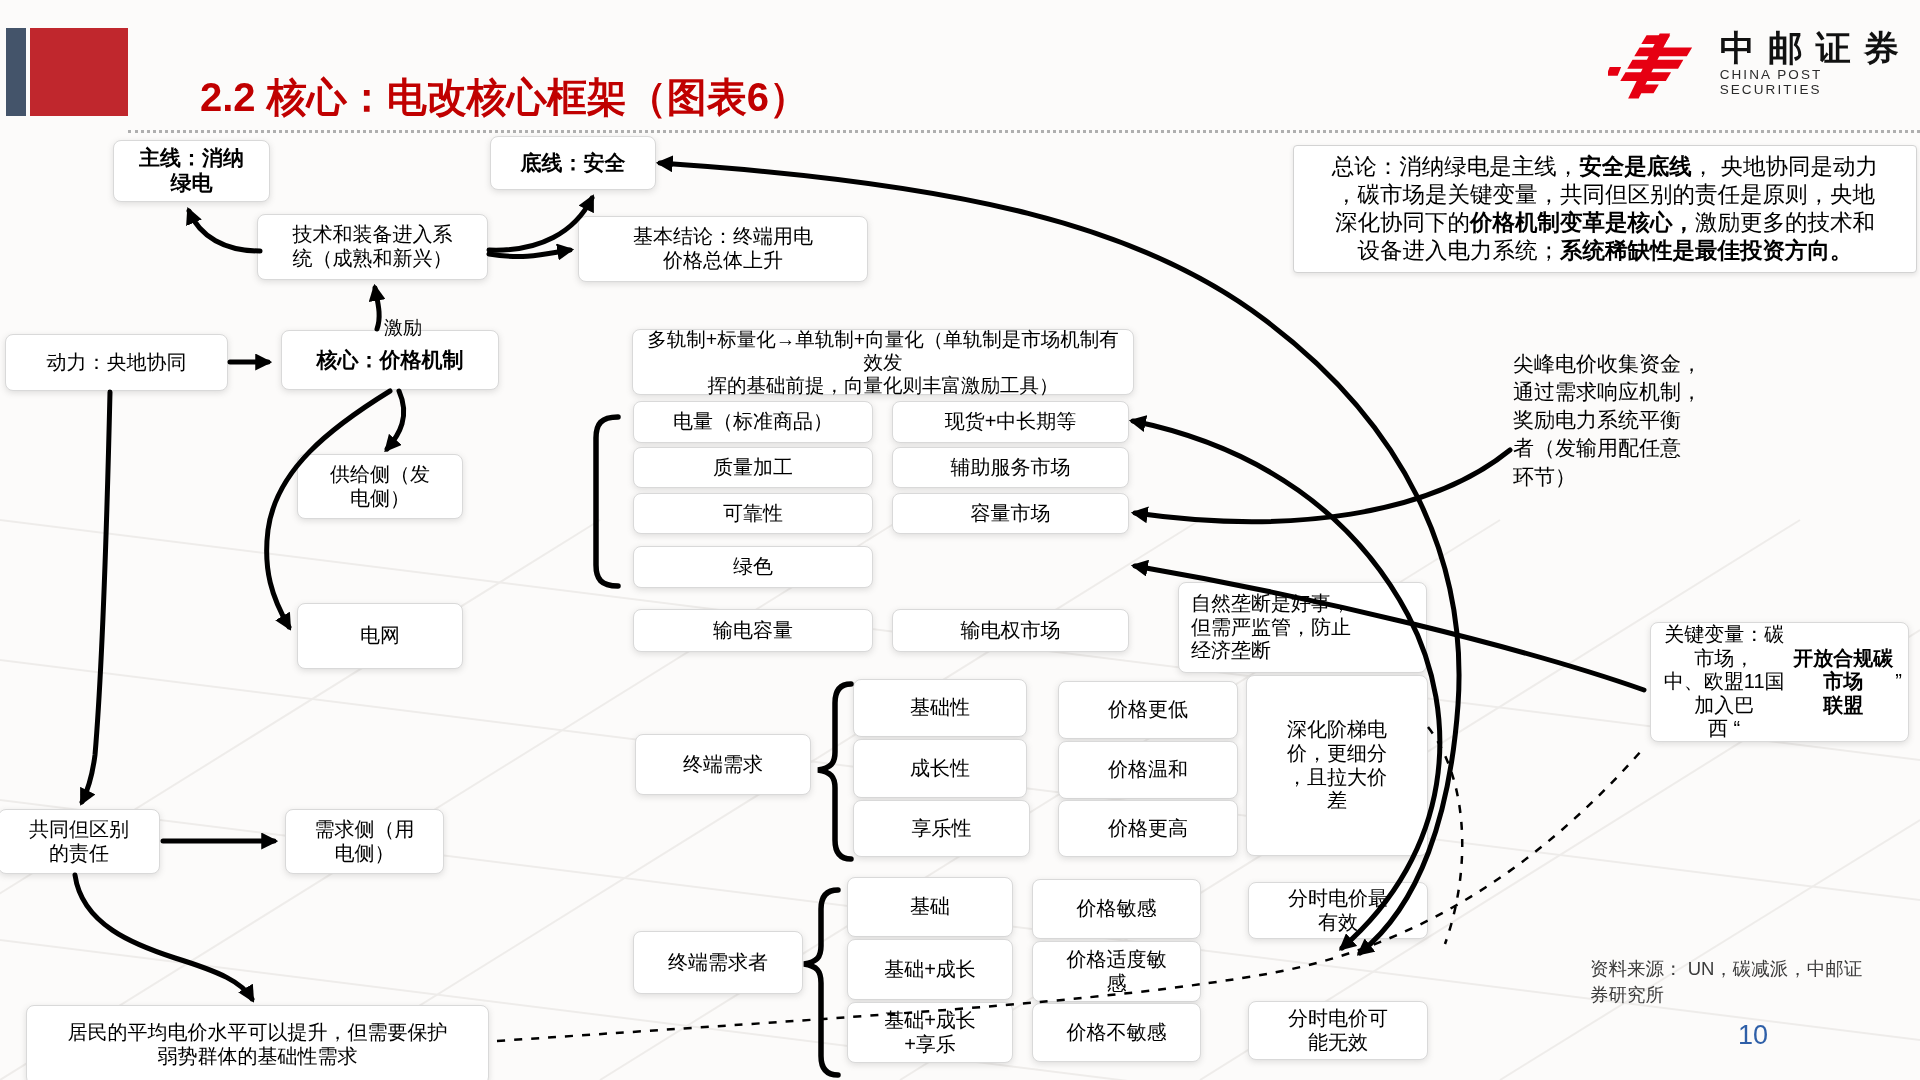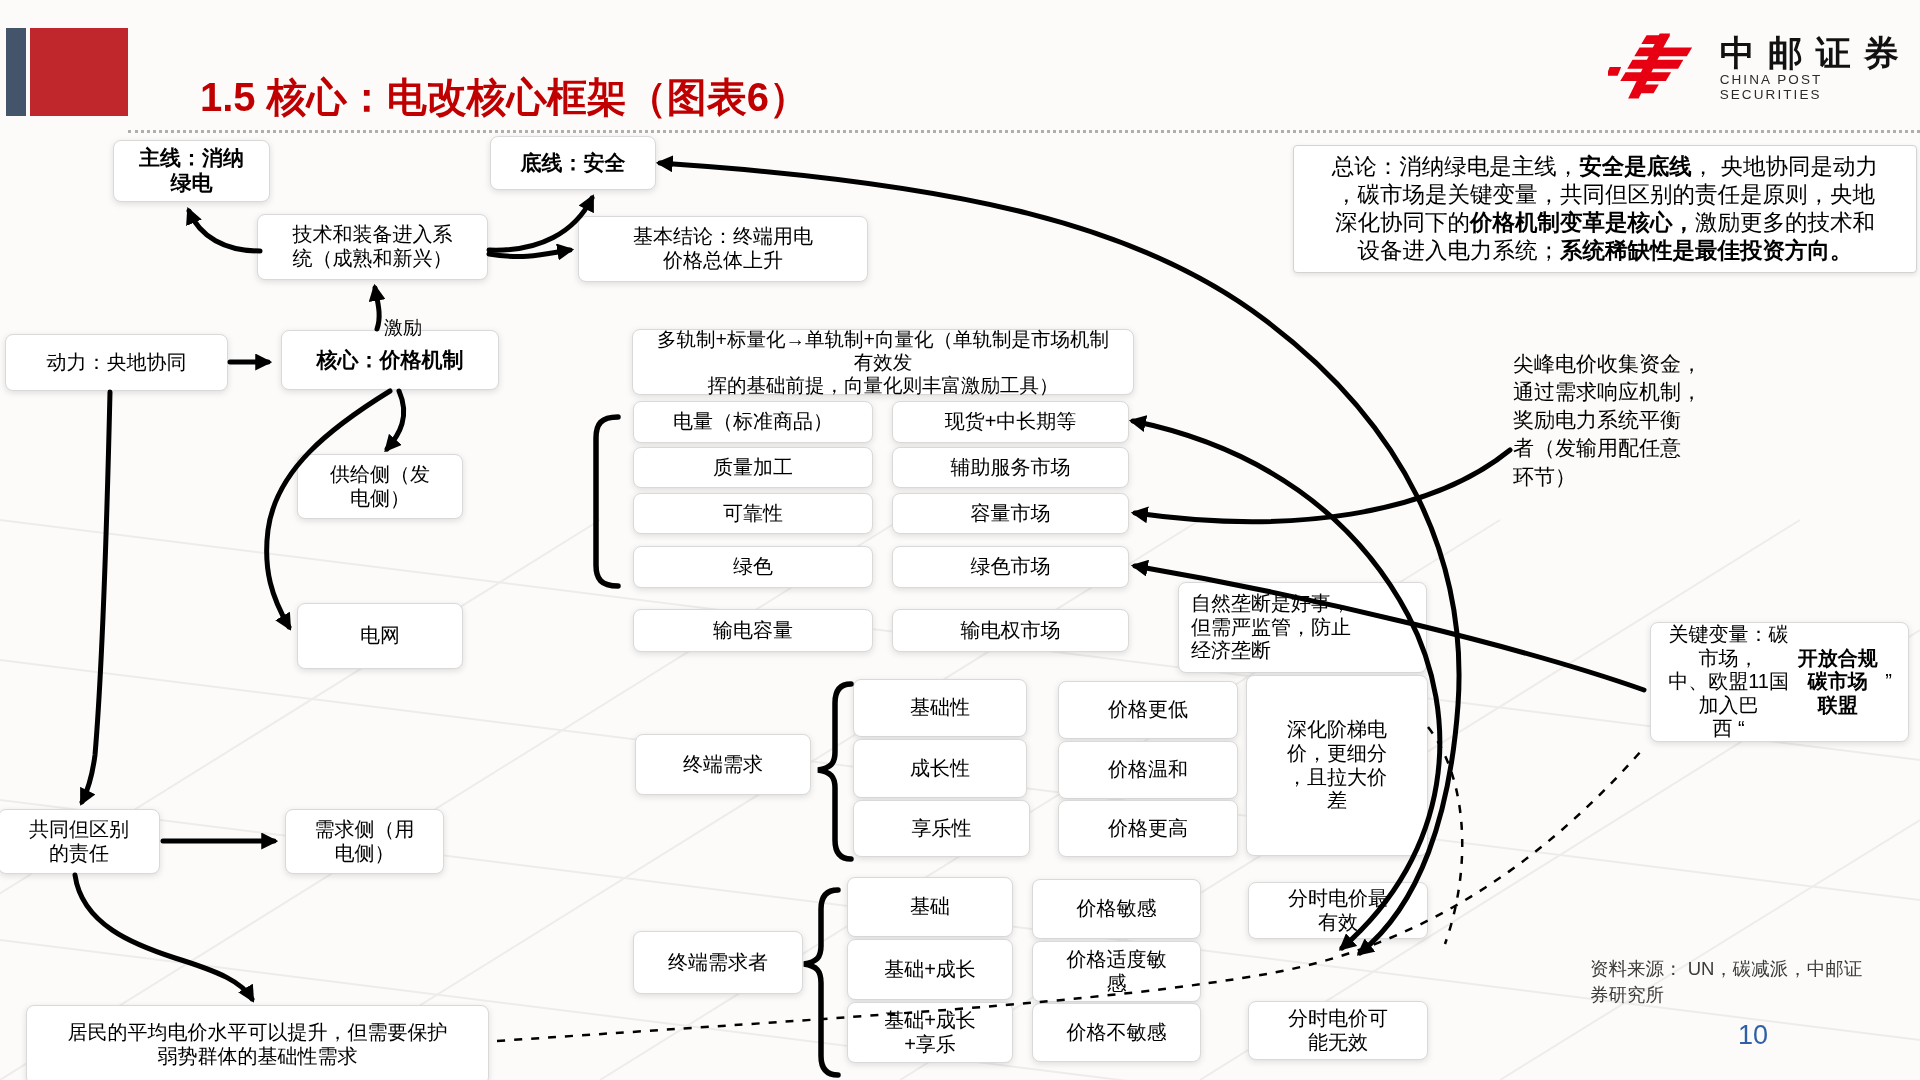--- a/index.html
+++ b/index.html
@@ -3,37 +3,37 @@
 <meta charset="utf-8">
 <style>
   html,body{margin:0;padding:0;background:#e8e8e8;}
   #stage{position:relative;width:1920px;height:1080px;background:#FCFBFA;overflow:hidden;
          font-family:"Liberation Sans","DejaVu Sans",sans-serif;color:#000;}
   svg.layer{position:absolute;left:0;top:0;pointer-events:none;}
   #bg-grid{z-index:0;}
   #arrow-layer{z-index:5;}
   .node{position:absolute;z-index:3;background:#fff;border:1px solid #D9D9D9;border-radius:8px;
         box-shadow:0 2px 6px rgba(90,90,90,.18);display:flex;align-items:center;justify-content:center;
-        text-align:center;white-space:pre-line;font-size:20px;line-height:1.18;padding:2px 16px;box-sizing:border-box;}
+        text-align:center;white-space:pre-line;font-size:20px;line-height:1.18;padding:2px 6px;box-sizing:border-box;}
   .node.bold{font-weight:bold;font-size:21px;}
   .node.leftal{justify-content:flex-start;text-align:left;padding-left:12px;}
   .textblock{position:absolute;z-index:3;white-space:pre-line;font-size:21px;line-height:1.34;margin-top:26px;}
   .deco{position:absolute;z-index:2;}
   #deco-dark{left:6px;top:28px;width:20px;height:88px;background:#44546A;}
   #deco-red{left:30px;top:28px;width:98px;height:88px;background:#C0272D;}
   #page-title{position:absolute;left:200px;top:70px;font-size:40px;font-weight:bold;color:#C00000;z-index:3;}
   #dotted-rule{position:absolute;left:128px;top:130px;width:1792px;height:0;border-top:3px dotted #AFAFAF;z-index:1;}
   #summary-box{position:absolute;left:1293px;top:145px;width:624px;min-height:128px;z-index:3;background:#fff;
         border:1px solid #D3D3D3;border-radius:4px;box-shadow:0 2px 5px rgba(0,0,0,.10);
         font-size:22.5px;line-height:1.24;text-align:center;padding:7px 10px;box-sizing:border-box;white-space:pre-line;}
   #peak-note{left:1513px;top:324px;width:240px;font-size:21px;}
   #incentive-label{left:384px;top:292px;font-size:19px;line-height:1;}
   #source-note{left:1590px;top:930px;width:334px;font-size:18.5px;color:#3B3B3B;line-height:1.4;}
   #page-number{position:absolute;left:1738px;top:1020px;font-size:27px;color:#2E5FA8;z-index:3;}
-  #logo{position:absolute;left:1608px;top:30px;display:flex;align-items:flex-end;gap:24px;z-index:3;}
+  #logo{position:absolute;left:1608px;top:30px;display:flex;align-items:flex-start;gap:24px;z-index:3;}
   #logo .cn{font-size:35px;font-weight:bold;letter-spacing:13px;color:#111;line-height:1.05;}
   #logo .en{font-size:13.5px;letter-spacing:2.1px;color:#2b2b2b;}
   b{font-weight:bold;}
 </style>
 </head>
 <body>
 
 <div id="stage">
 
   <svg id="bg-grid" class="layer" width="1920" height="1080">
@@ -47,21 +47,21 @@
       <path d="M300,1080 L1200,520"></path>
       <path d="M600,1080 L1500,520"></path>
       <path d="M900,1080 L1800,520"></path>
       <path d="M1200,1080 L1920,630"></path>
       <path d="M1500,1080 L1920,820"></path>
     </g>
   </svg>
 
   <div id="deco-dark" class="deco"></div>
   <div id="deco-red" class="deco"></div>
-  <div id="page-title">1.5 核心：电改核心框架（图表6）</div>
+  <div id="page-title">2.2 核心：电改核心框架（图表6）</div>
   <div id="dotted-rule"></div>
 
   <div id="logo">
     <svg width="92" height="72" viewBox="0 0 100 78">
       <g fill="#E60012">
         <path d="M2,40 h13 l-4,10 h-13 z"></path>
         <path d="M44,4 L71,4 L65,14 L38,14 z"></path>
         <path d="M36,18 L96,18 L90,28 L30,28 z"></path>
         <path d="M28,32 L86,32 L80,42 L22,42 z"></path>
         <path d="M20,46 L72,46 L66,56 L14,56 z"></path>
@@ -95,21 +95,20 @@
 电侧）</div>
   <div class="node" style="left:297px;top:603px;width:166px;height:66px;">电网</div>
 
   <div class="node" style="left:633px;top:401px;width:240px;height:42px;">电量（标准商品）</div>
   <div class="node" style="left:892px;top:401px;width:237px;height:42px;">现货+中长期等</div>
   <div class="node" style="left:633px;top:447px;width:240px;height:41px;">质量加工</div>
   <div class="node" style="left:892px;top:447px;width:237px;height:41px;">辅助服务市场</div>
   <div class="node" style="left:633px;top:493px;width:240px;height:41px;">可靠性</div>
   <div class="node" style="left:892px;top:493px;width:237px;height:41px;">容量市场</div>
   <div class="node" style="left:633px;top:546px;width:240px;height:42px;">绿色</div>
-  <div class="node" style="left:892px;top:546px;width:237px;height:42px;">绿色市场</div>
   <div class="node" style="left:633px;top:609px;width:240px;height:43px;">输电容量</div>
   <div class="node" style="left:892px;top:609px;width:237px;height:43px;">输电权市场</div>
 
   <div class="node leftal" style="left:1178px;top:582px;width:249px;height:91px;">自然垄断是好事，
 但需严监管，防止
 经济垄断</div>
   <div class="node" style="left:1650px;top:622px;width:259px;height:120px;"><span>关键变量：碳市场，
 中、欧盟11国加入巴
 西 “</span><b>开放合规碳市场
 联盟</b><span>”</span></div>

